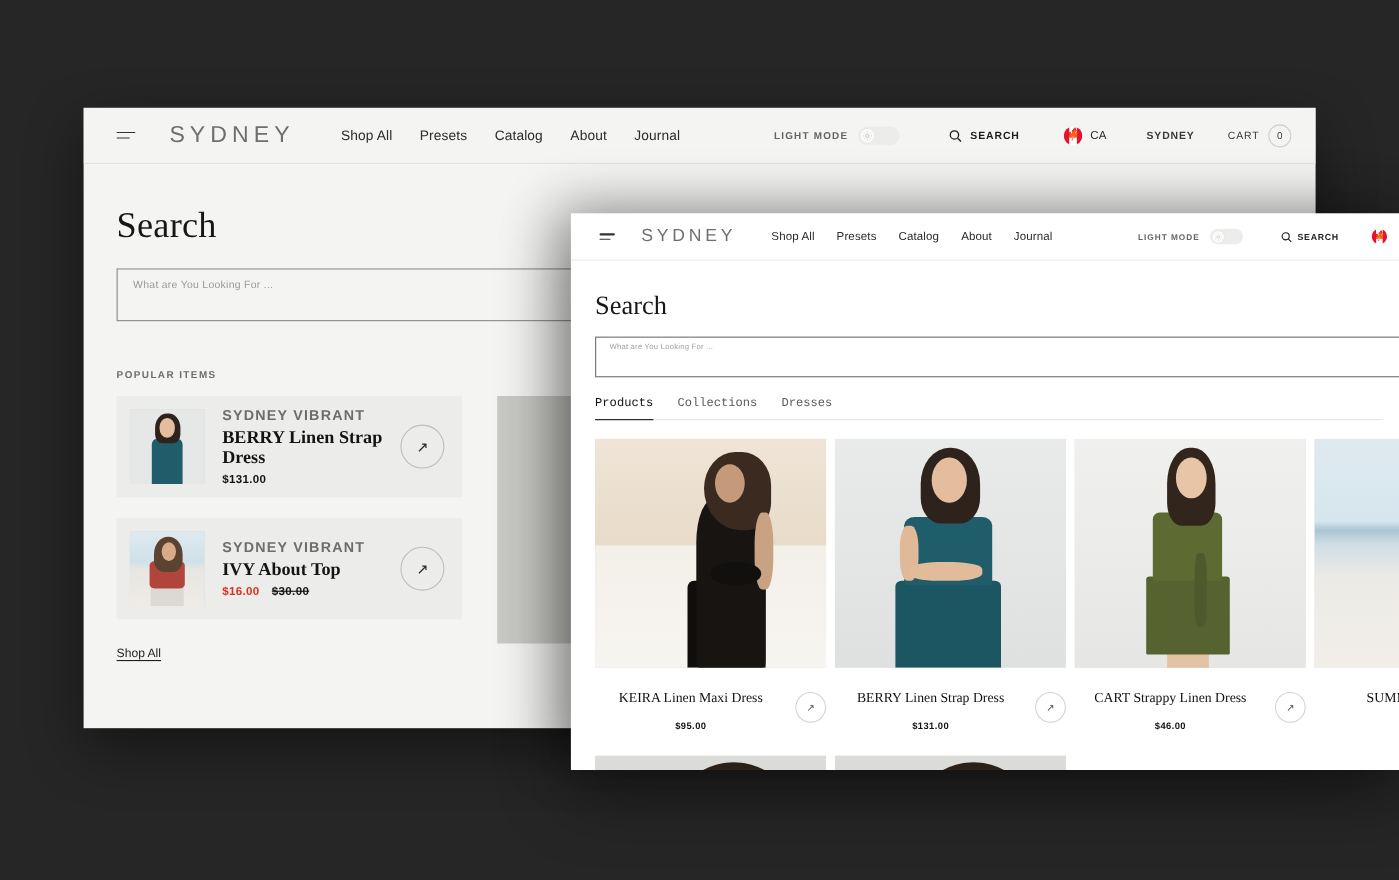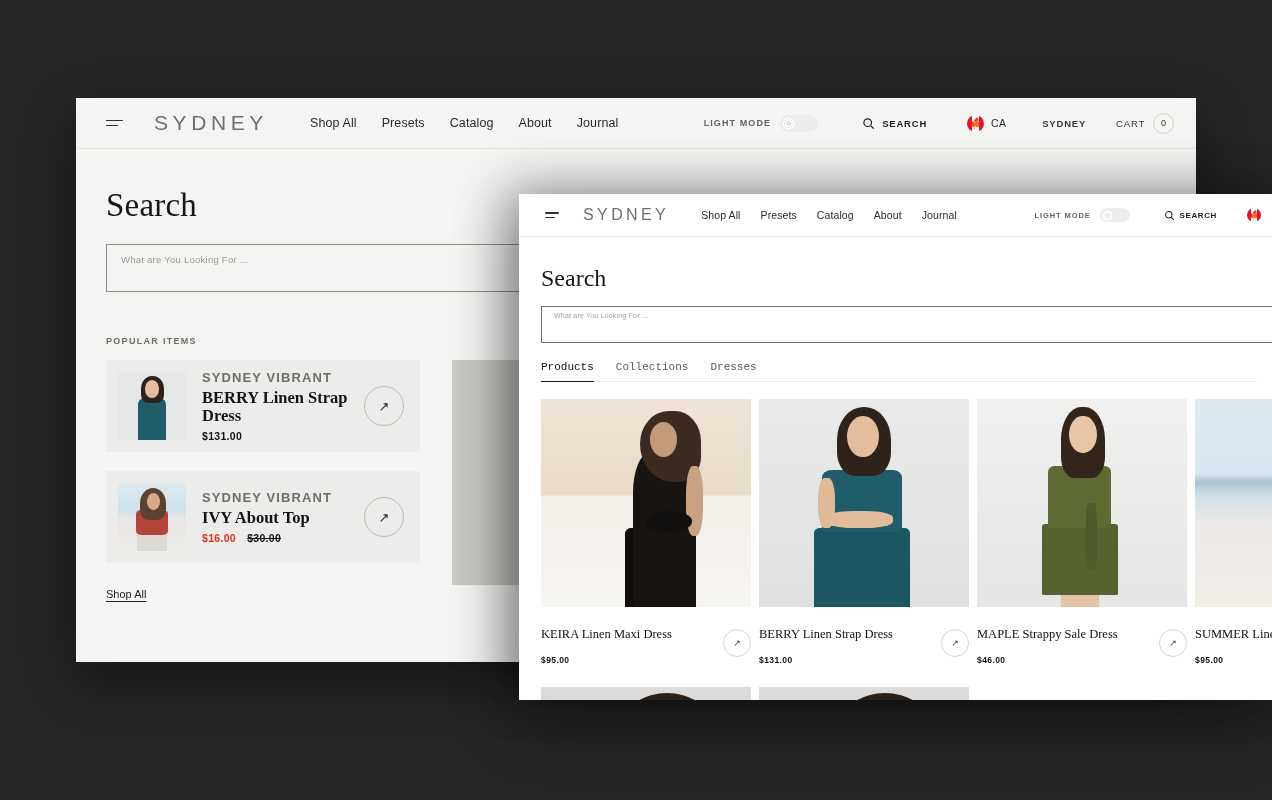--- a/index.html
+++ b/index.html
@@ -186,21 +186,21 @@
     font-family:Liberation Mono, monospace;
     font-size:11px; color:#5c5c59; padding-bottom:8px; cursor:pointer;
     border-bottom:1.6px solid transparent; margin-bottom:-1px;
   }
   .tab.active { color:#111; border-bottom-color:#1a1a1a; }
 
   .grid {
     display:grid; grid-template-columns: repeat(4, 210px);
     column-gap: 8px; row-gap: 0; margin-top: 17px;
   }
-  .p-card { width:210px; cursor:pointer; }
+  .p-card { width:210px; cursor:pointer;text-align:center; }
   .p-img { width:210px; height:208px; background:#e2e2e0; overflow:hidden; position:relative; }
   .p-info { display:flex; align-items:flex-start; gap:8px; padding-top:20px; }
   .p-textcol { flex:1 1 auto; min-width:0; }
   .p-name {
     font-family:"Liberation Serif", serif; font-size:12.5px; color:#111;
     line-height:1.18;
   }
   .p-price { font-size:8.5px; font-weight:700; color:#111; margin-top:13px; letter-spacing:.4px; }
   .p-arrow {
     width:28px; height:28px; border-radius:50%; border:1px solid #d3d3d0;
@@ -490,21 +490,21 @@
                 <i class="legs"></i>
                 <i class="skirt"></i>
                 <i class="torso"></i>
                 <i class="sash"></i>
                 <i class="hair"></i>
                 <i class="head"></i>
               </div>
           </div>
           <div class="p-info">
             <div class="p-textcol">
-              <div class="p-name">MAPLE Strappy Sale Dress</div>
+              <div class="p-name">CART Strappy Linen Dress</div>
               <div class="p-price">$46.00</div>
             </div>
             <div class="p-arrow">↗</div>
           </div>
         </div>
 
         <div class="p-card">
           <div class="p-img">
             <div class="scene sc-summer"></div>
           </div>

